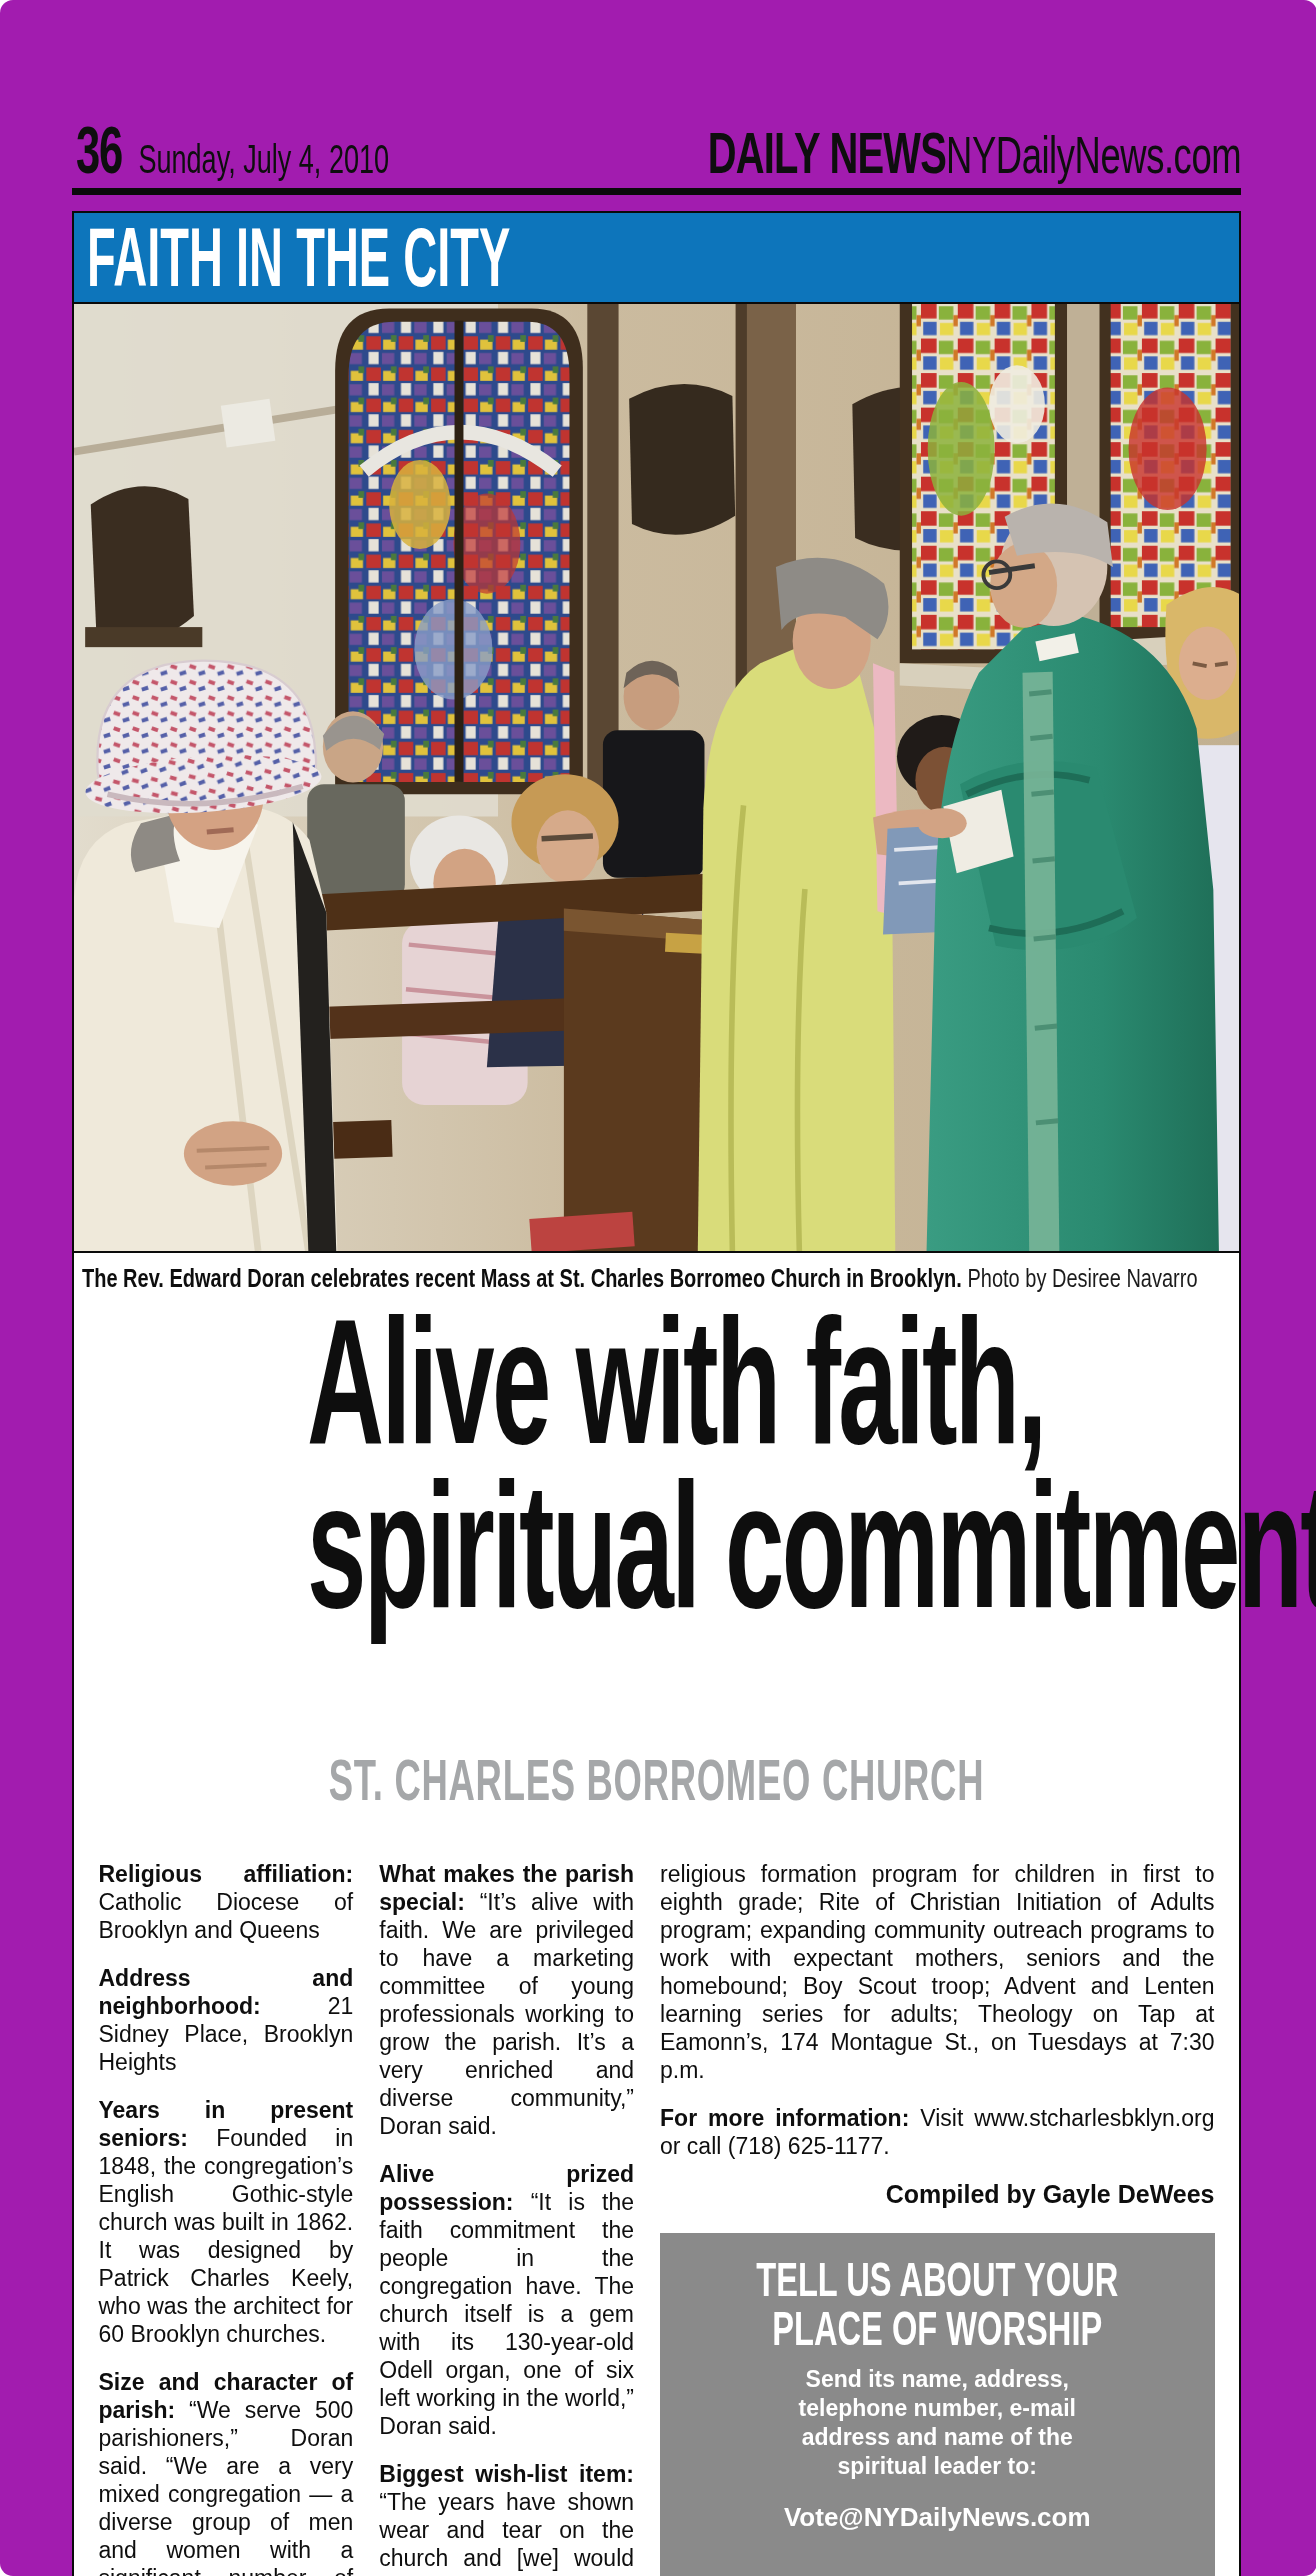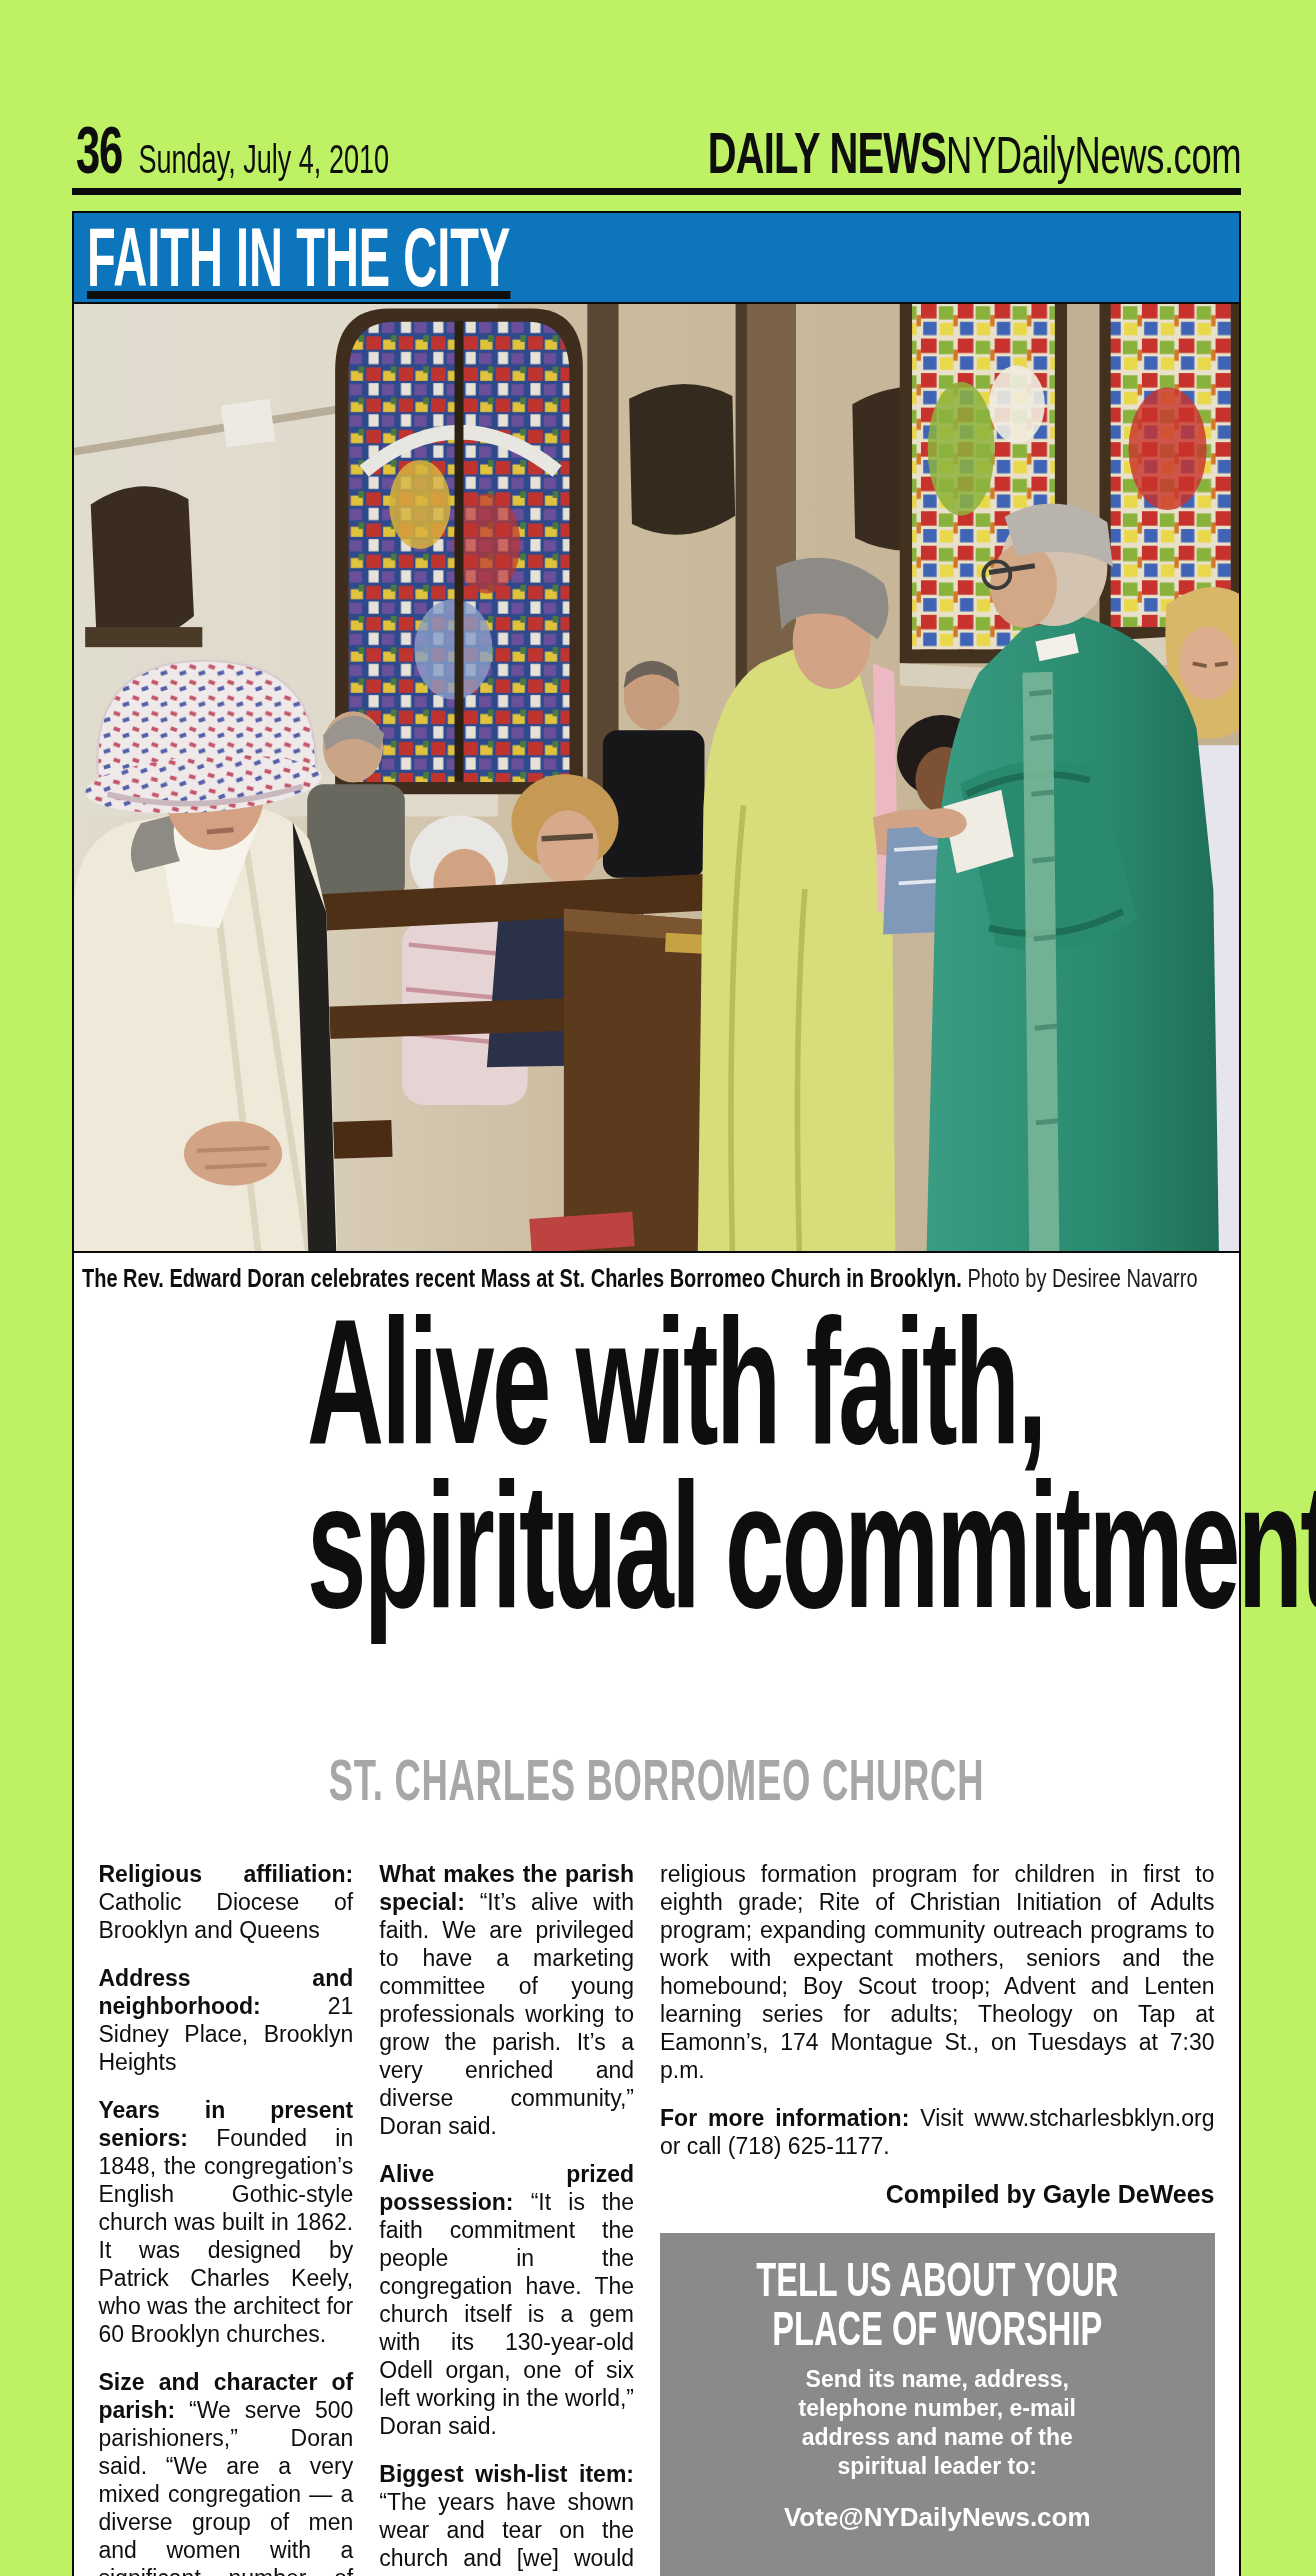--- a/index.html
+++ b/index.html
@@ -1,33 +1,33 @@
 <!DOCTYPE html>
 <html lang="en" style="font-size:9px"><head>
 <meta charset="utf-8">
 <style>
   html,body{margin:0;padding:0;background:#ffffff;}
-  .page{position:relative;width:1317px;height:2576px;background:#bef264;
-        font-family:"Liberation Sans",sans-serif;color:#0e0e0e;overflow:hidden;}
+  .page{position:relative;width:1317px;height:2576px;background:#a21caf;
+        font-family:"Liberation Sans",sans-serif;color:#0e0e0e;overflow:hidden;border-radius:13px;}
   
   .masthead{position:absolute;top:118px;left:76px;right:76px;height:70px;}
   .mh-left{position:absolute;left:0;bottom:0;transform:scaleX(.66);transform-origin:left bottom;
            white-space:nowrap;display:flex;align-items:baseline;}
   .pageno{font-size:66px;font-weight:700;letter-spacing:-1.7px;}
   .date{font-size:41px;font-weight:400;margin-left:24.5px;letter-spacing:0;}
   .mh-right{position:absolute;right:0;bottom:2.2px;transform:scaleX(.70);transform-origin:right bottom;
             white-space:nowrap;display:flex;align-items:baseline;}
   .brand{font-size:57px;font-weight:700;letter-spacing:-1.1px;}
   .site{font-size:52px;font-weight:400;letter-spacing:-0.6px;}
   .toprule{position:absolute;top:188px;left:72px;width:1169px;height:7.2px;background:#0a0a0a;}
   
   .frame{position:absolute;top:211px;left:72px;width:1169px;box-sizing:border-box;
          border:2.8px solid #0a0a0a;border-bottom-width:9.5px;background:#fff;}
   .banner{height:89px;background:#0d75bb;border-bottom:2.2px solid #0a0a0a;
-          display:flex;align-items:center;overflow:hidden;text-decoration:underline;}
+          display:flex;align-items:center;overflow:hidden;}
   .banner-text{font-size:84px;font-weight:700;color:#ffffff;white-space:nowrap;
                transform:scaleX(.56);transform-origin:left center;padding-left:23.4px;letter-spacing:0;}
   .photo{position:relative;height:947px;border-bottom:2.2px solid #0a0a0a;overflow:hidden;background:#c9b99d;}
   .photo svg{position:absolute;inset:0;width:100%;height:100%;}
   .caption{margin:11px 0 0 7.8px;font-size:25px;white-space:nowrap;
            transform:scaleX(.80);transform-origin:left top;}
   .cap-bold{font-weight:700;}
   .cap-credit{font-weight:400;color:#1b1b1b;}
   .headline{margin-top:6.7px;text-align:center;font-weight:700;font-size:178px;line-height:164px;
             letter-spacing:-4.5px;transform:scaleX(.60);transform-origin:center top;white-space:nowrap;}

